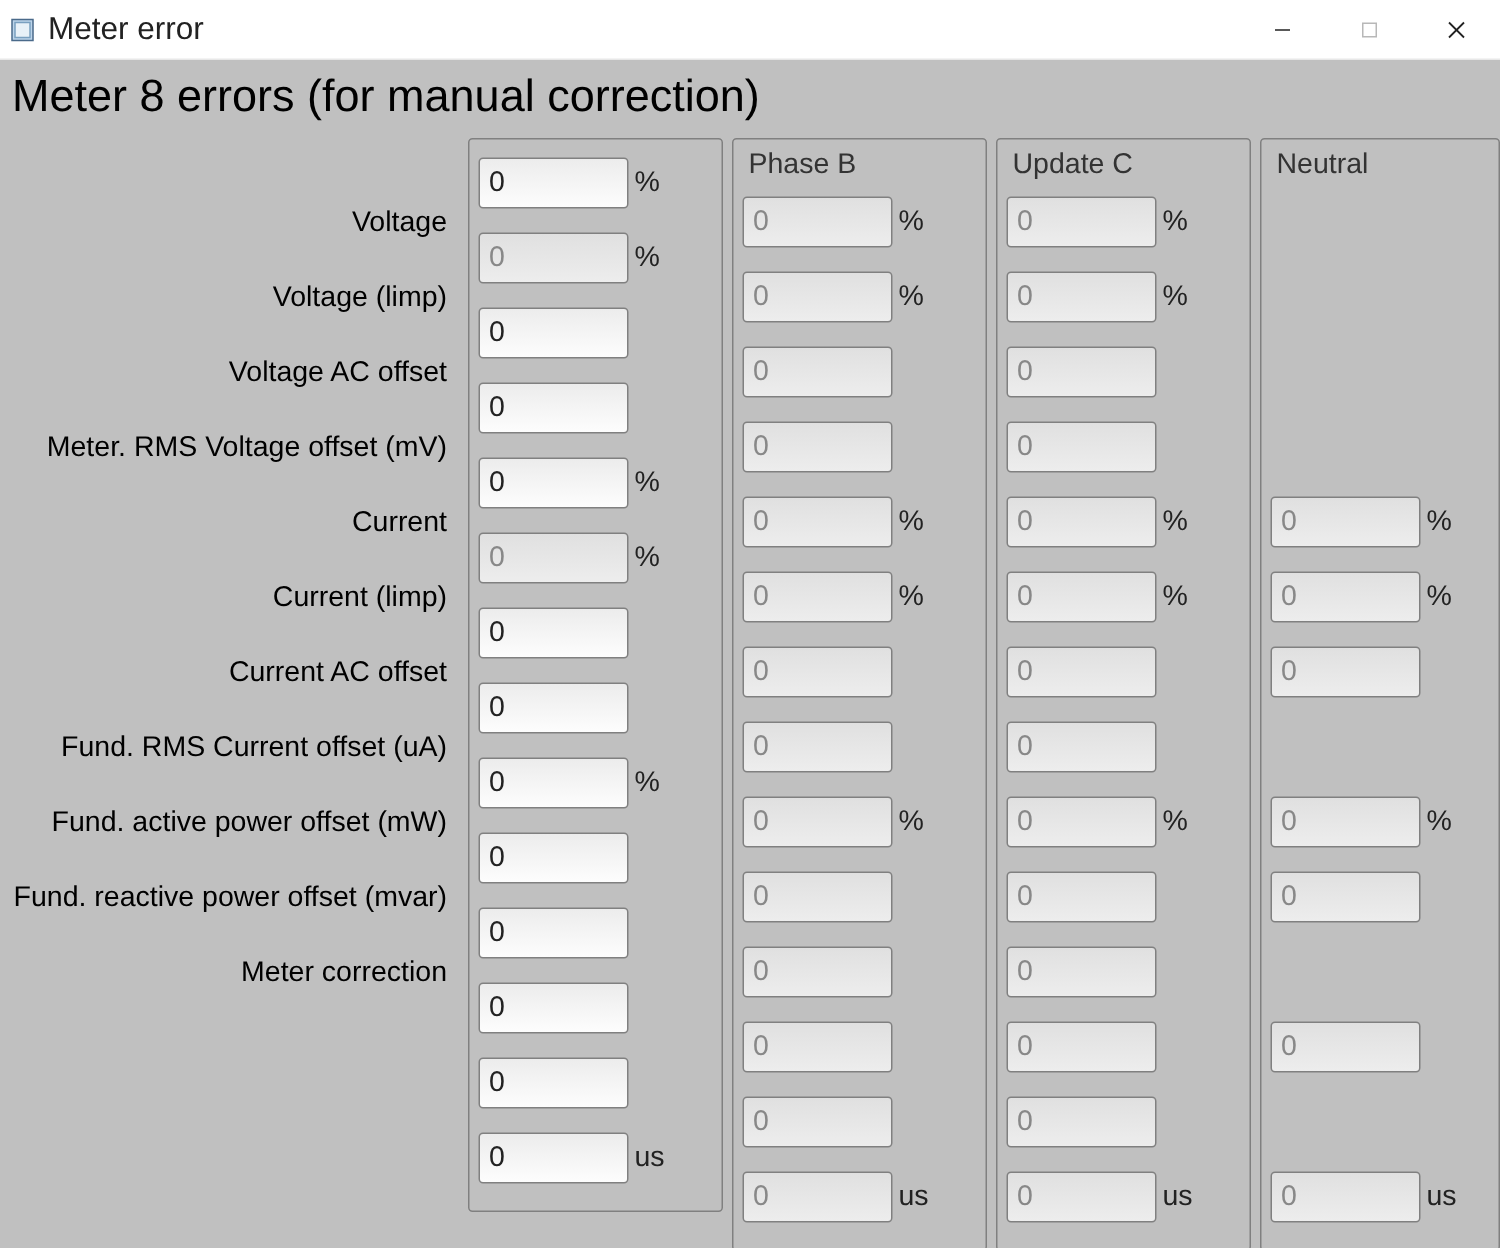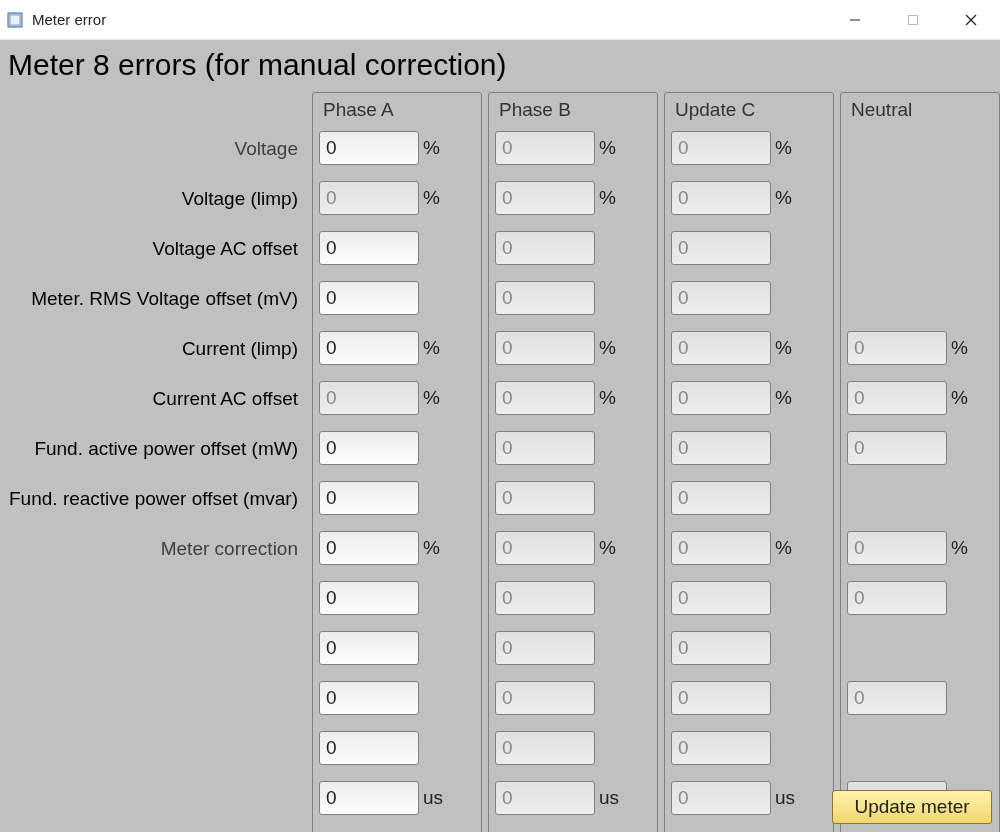--- a/index.html
+++ b/index.html
@@ -26,21 +26,21 @@
     }
     .titlebar .app-icon {
       width: 18px;
       height: 18px;
       margin-right: 8px;
       display: flex;
       align-items: center;
       justify-content: center;
     }
     .titlebar .app-icon svg { width: 16px; height: 16px; }
-    .titlebar .title { font-size: 15px; color: #222; }
+    .titlebar .title { font-size: 21px; color: #222; }
     .titlebar .spacer { flex: 1; }
     .win-controls { display: flex; height: 100%; }
     .win-btn {
       width: 58px;
       display: flex;
       align-items: center;
       justify-content: center;
       color: #222;
       font-size: 16px;
     }
@@ -102,21 +102,21 @@
       display: flex;
       align-items: center;
       justify-content: flex-end;
       padding-right: 6px;
     }
     .row-labels .row span {
       font-size: 19px;
       color: #000000;
       white-space: nowrap;
     }
-    .row-labels .row.highlight span { color: #404040; }
+    .row-labels .row.highlight span { color: #000000; }
 
     input.num {
       width: 100px;
       height: 34px;
       border: 1px solid #808080;
       border-radius: 3px;
       background: linear-gradient(#ececec, #fdfdfd);
       font-size: 19px;
       color: #222;
       padding: 2px 6px;
@@ -194,38 +194,43 @@
         </div>
         <div class="row">
           <span>Voltage (limp)</span>
         </div>
         <div class="row">
           <span>Voltage AC offset</span>
         </div>
         <div class="row">
           <span>Meter. RMS Voltage offset (mV)</span>
         </div>
+        <div class="row highlight">
+          <span>Current</span>
+        </div>
         <div class="row">
           <span>Current (limp)</span>
         </div>
         <div class="row">
           <span>Current AC offset</span>
+        </div>
+        <div class="row">
+          <span>Fund. RMS Current offset (uA)</span>
         </div>
         <div class="row">
           <span>Fund. active power offset (mW)</span>
         </div>
         <div class="row">
           <span>Fund. reactive power offset (mvar)</span>
         </div>
         <div class="row highlight">
           <span>Meter correction</span>
         </div>
       </div>
   <div class="col-box" style="left: 302px; width: 170px;">
-        <div class="col-header">Phase A</div>
         <div class="rows">
           <div class="row">
             <input type="text" class="num" value="0" style="">
             <span class="unit">%</span>
           </div>
           <div class="row">
             <input type="text" class="num" readonly="" value="0" style="">
             <span class="unit">%</span>
           </div>
           <div class="row">
@@ -435,14 +440,13 @@
           </div>
           <div class="row"></div>
           <div class="row">
             <input type="text" class="num" readonly="" value="0" style="">
             <span class="unit">us</span>
           </div>
         </div>
       </div>
     </div>
 
-  <button class="update-btn">Update meter</button>
 </div>
 
 </body></html>

